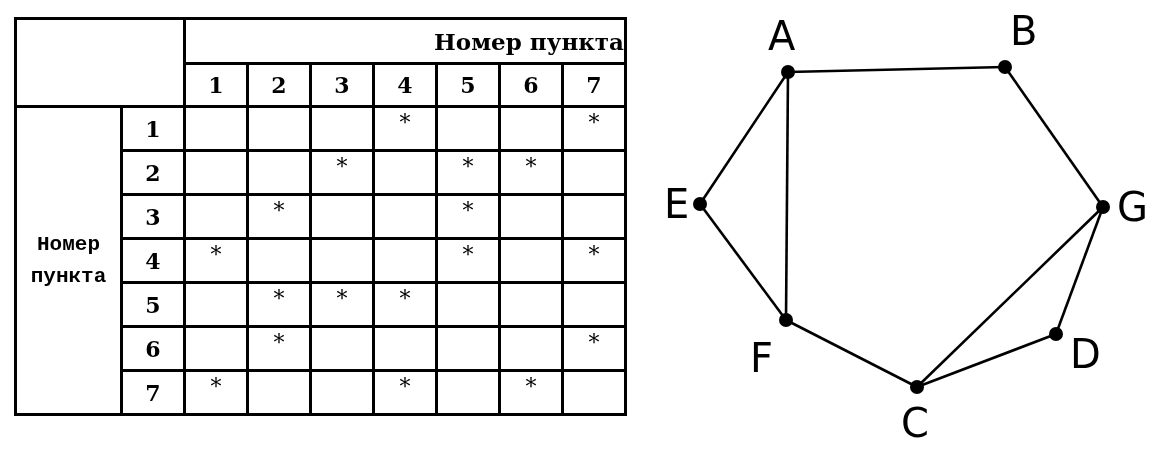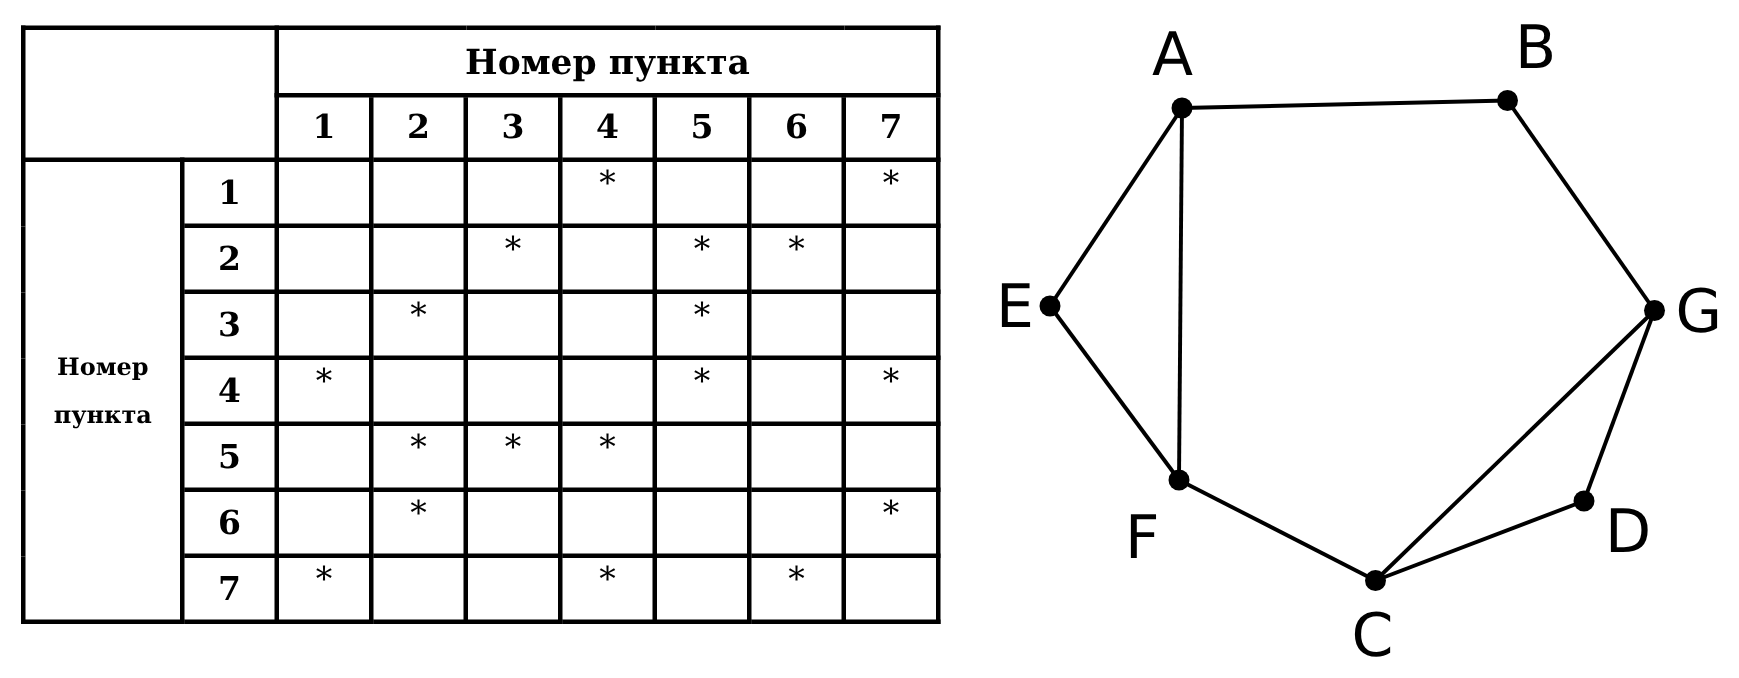--- a/index.html
+++ b/index.html
@@ -12,25 +12,25 @@
     }
     .tbl td {
       border: 3px solid #000;
       padding: 0;
       text-align: center;
       vertical-align: middle;
       font-weight: bold;
       font-size: 22px;
       box-sizing: border-box;
     }
-    .tbl .hdr { height: 45px; font-size: 23px; }
+    .tbl .hdr { height: 45px; font-size: 23px; text-align: right; }
     .tbl .colnum { height: 43px; }
     .tbl .rownum { width: 63px; height: 44px; }
     .tbl .corner { width: 169px; }
-    .tbl .side { width: 106px; font-size: 16px; line-height: 32px; }
+    .tbl .side { width: 106px; font-size: 21px; line-height: 32px; font-family: Liberation Mono, monospace; }
     .tbl .cell { width: 63px; height: 44px; font-weight: normal; font-size: 22px; }
     .tbl .cell span { position: relative; top: -6px; }
     .graph { position: absolute; left: 0; top: 0; }
     .graph text { font-family: "DejaVu Sans", "Liberation Sans", sans-serif; font-size: 40px; fill: #000; }
   </style>
 </head>
 <body>
 
 <table class="tbl">
   <tbody>

